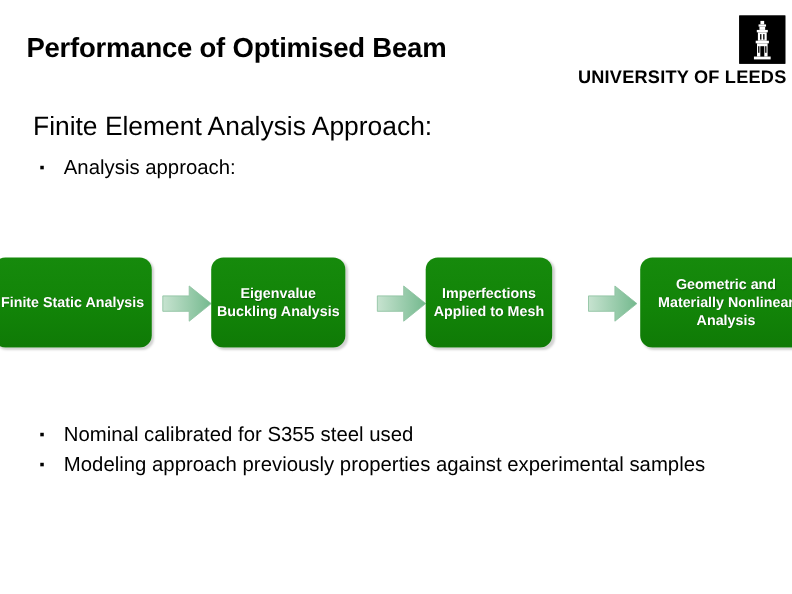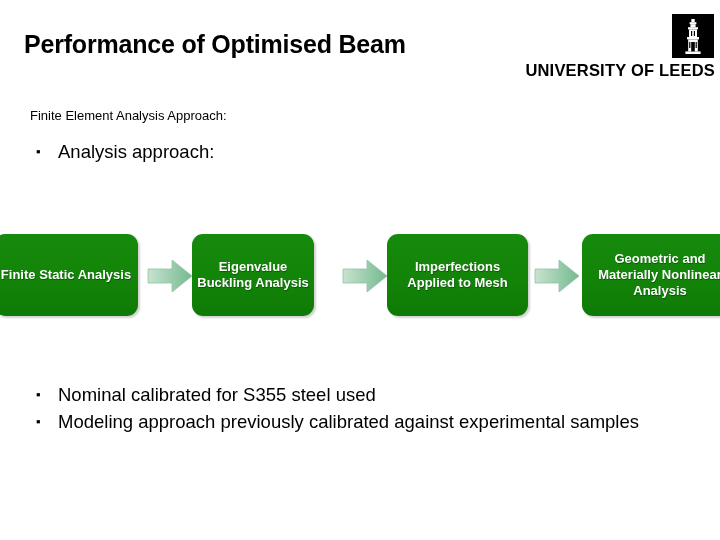--- a/index.html
+++ b/index.html
@@ -67,21 +67,21 @@
     line-height: 18px;
     color: #000000;
     white-space: nowrap;
   }
 
   
   #lead-in {
     position: absolute;
     left: 30px;
     top: 103px;
-    font-size: 13px;
+    font-size: 24px;
     line-height: 26px;
     color: #000000;
     white-space: nowrap;
   }
 
   .bullet-row {
     position: absolute;
     display: flex;
     align-items: flex-start;
     font-size: 18.5px;
@@ -143,21 +143,21 @@
   .flow-box-label {
     color: #ffffff;
     font-size: 13px;
     font-weight: bold;
     line-height: 16px;
     text-shadow: 0.5px 0.5px 0.7px rgba(0,0,0,0.35);
   }
 
   #flow-box-0 { left: -6px;  width: 144px; }
   #flow-box-1 { left: 192px; width: 122px; }
-  #flow-box-2 { left: 387px; width: 141px; text-align: center; }
+  #flow-box-2 { left: 387px; width: 115px; text-align: center; }
   #flow-box-3 { left: 582px; width: 156px; }
 
   .flow-arrow {
     position: absolute;
     top: 25px;
     width: 46px;
     height: 34px;
   }
   .flow-arrow svg { display: block; }
   #flow-arrow-0 { left: 147px; }
@@ -264,16 +264,16 @@
 
 <div id="bullets-bottom">
 
   <div class="bullet-row">
     <span class="bullet-mark">▪</span>
     <span class="bullet-text">Nominal calibrated for S355 steel used</span>
   </div>
 
   <div class="bullet-row">
     <span class="bullet-mark">▪</span>
-    <span class="bullet-text">Modeling approach previously calibrated against experimental samples</span>
+    <span class="bullet-text">Modeling approach previously properties against experimental samples</span>
   </div>
 
 </div>
 
 </body></html>

